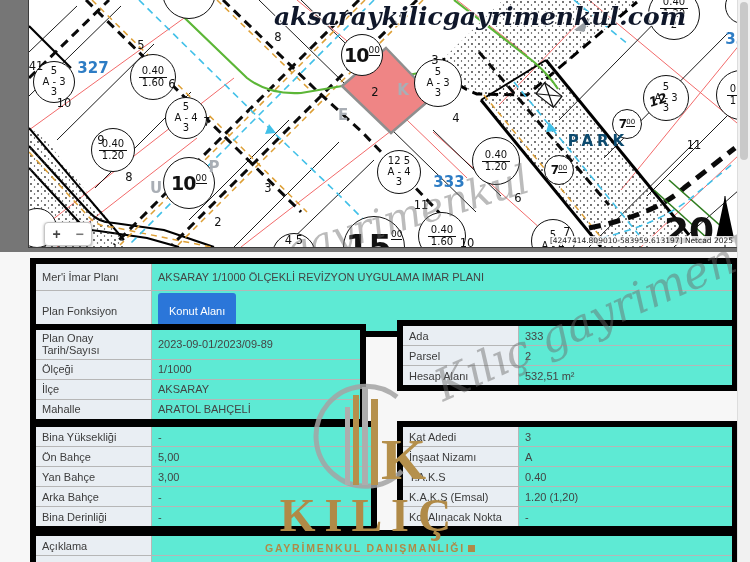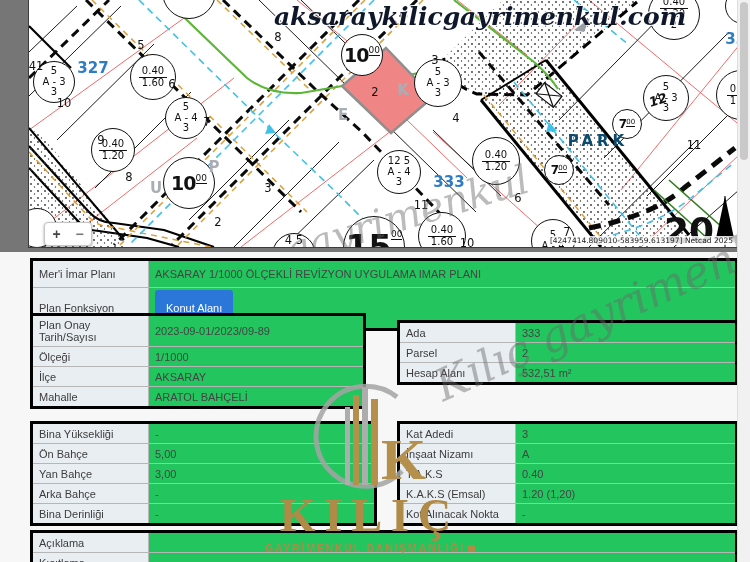--- a/index.html
+++ b/index.html
@@ -44,27 +44,27 @@
             display:flex;align-items:center;justify-content:space-around;z-index:8}
   #zoom-ctl span{font:bold 14px/1 "Liberation Sans",sans-serif;color:#444;cursor:pointer}
   #zoom-ctl span.minus{color:#777}
 
   
   #scrollbar{position:absolute;right:0;top:0;width:12px;height:562px;background:#f1f1f1;
              border-left:1px solid #ddd;z-index:20}
   #scroll-thumb{position:absolute;left:2px;top:2px;width:8px;height:158px;background:#c9c9c9;border-radius:5px}
 
   
-  table.info{position:absolute;border-collapse:collapse;background:#22c55e;table-layout:fixed;
-             font:11px "Liberation Sans",sans-serif;color:#444;border:3px solid #000000}
+  table.info{position:absolute;border-collapse:collapse;background:#5eead4;table-layout:fixed;
+             font:11px "Liberation Sans",sans-serif;color:#444;border:6px solid #000000}
   table.info td{border:1px solid #b6b6b6;padding:2px 6px;vertical-align:middle;overflow:hidden}
   td.lbl{background:#e9eef3;color:#3c3c3c;width:103px}
   #t1{left:30px;top:258px;width:708px}
   #t1 td{height:22px}
-  #t2l{left:30px;top:313px;width:336px}
+  #t2l{left:30px;top:324px;width:336px}
   #t2r{left:397px;top:320px;width:341px}
   #t3l{left:30px;top:421px;width:347px}
   #t3r{left:397px;top:421px;width:341px}
   #t4{left:30px;top:530px;width:708px}
   .rh20 td{height:15px}
   .btn{display:inline-block;background:#2b76d9;color:#fff;border-radius:3px;padding:12px 11px;
        font-size:11px;cursor:pointer}
 
   
   #logo-wm{position:absolute;left:240px;top:383px;width:260px;text-align:center;z-index:10;pointer-events:none}

